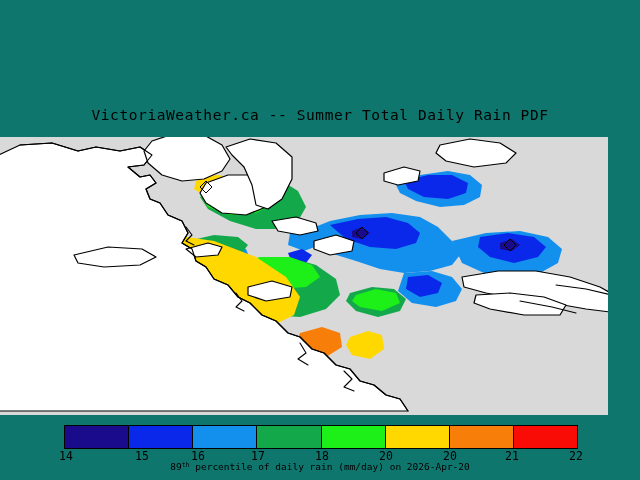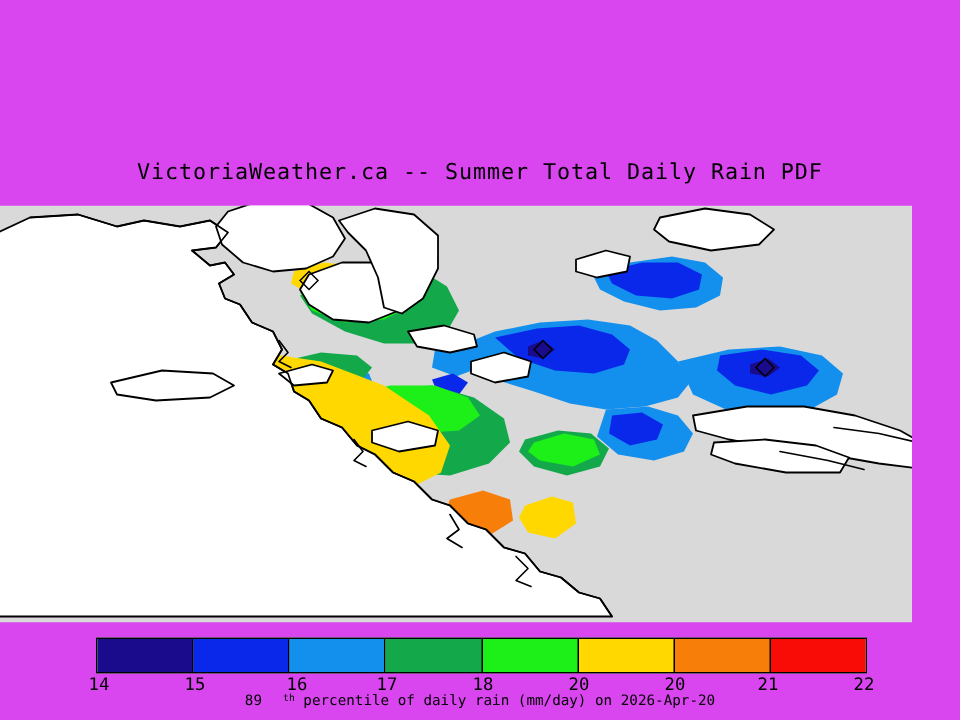--- a/index.html
+++ b/index.html
@@ -13,21 +13,21 @@
     position: relative;
     overflow: hidden;
     font-family: "DejaVu Sans", sans-serif;
   }
 
   #figure {
     position: absolute;
     left: 0; top: 0;
     width: 640px;
     height: 480px;
-    background: #d946ef;
+    background: #0f766e;
   }
 
   
   .title {
     position: absolute;
     left: 0;
     top: 107px;
     width: 640px;
     text-align: center;
     font-family: "DejaVu Sans Mono", monospace;
@@ -107,21 +107,20 @@
     width: 640px;
     text-align: center;
     font-family: "DejaVu Sans Mono", monospace;
     font-size: 9.5px;
     color: #000000;
     white-space: nowrap;
   }
   .cb-caption sup {
     font-size: 6.5px;
     vertical-align: 3px;
-    padding-left: 14px;
   }
 </style>
 </head>
 <body>
 
 <div id="figure">
 
   <div class="title">VictoriaWeather.ca -- Summer Total Daily Rain PDF</div>
 
   <div class="map-panel">
@@ -274,21 +273,21 @@
       <div class="cb-band" style="background:#13a94b"></div>
       <div class="cb-band" style="background:#1cf018"></div>
       <div class="cb-band" style="background:#ffd800"></div>
       <div class="cb-band" style="background:#f77f09"></div>
       <div class="cb-band" style="background:#f90c06"></div>
     </div>
   </div>
 
   <div class="cb-ticks">
     <span class="cb-tick" style="left:2px">14</span>
-    <span class="cb-tick" style="left:66px">15</span>
+    <span class="cb-tick" style="left:78px">15</span>
     <span class="cb-tick" style="left:134px">16</span>
     <span class="cb-tick" style="left:194px">17</span>
     <span class="cb-tick" style="left:258px">18</span>
     <span class="cb-tick" style="left:322px">20</span>
     <span class="cb-tick" style="left:386px">20</span>
     <span class="cb-tick" style="left:448px">21</span>
     <span class="cb-tick" style="left:512px">22</span>
   </div>
 
   <div class="cb-caption">

